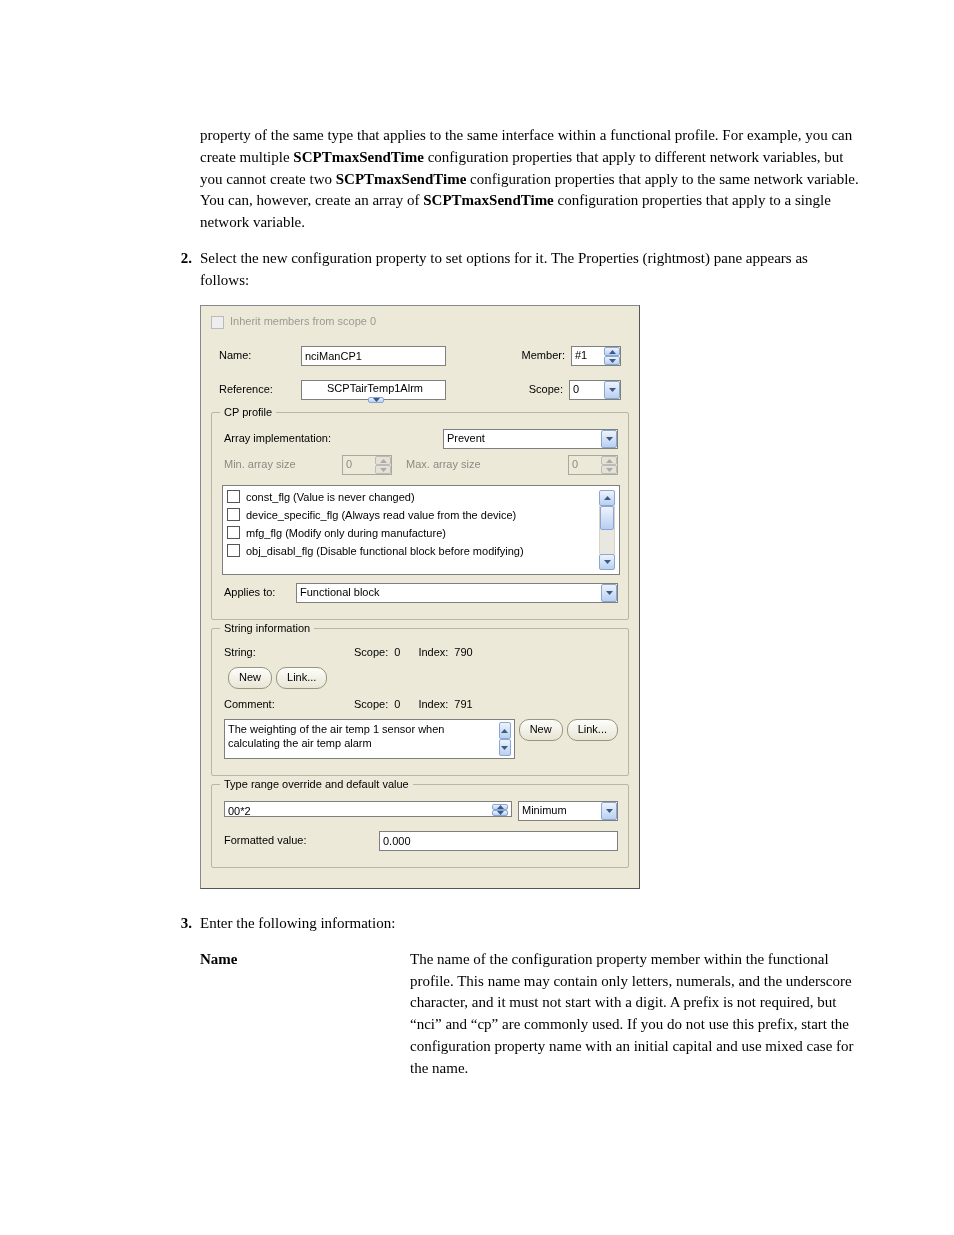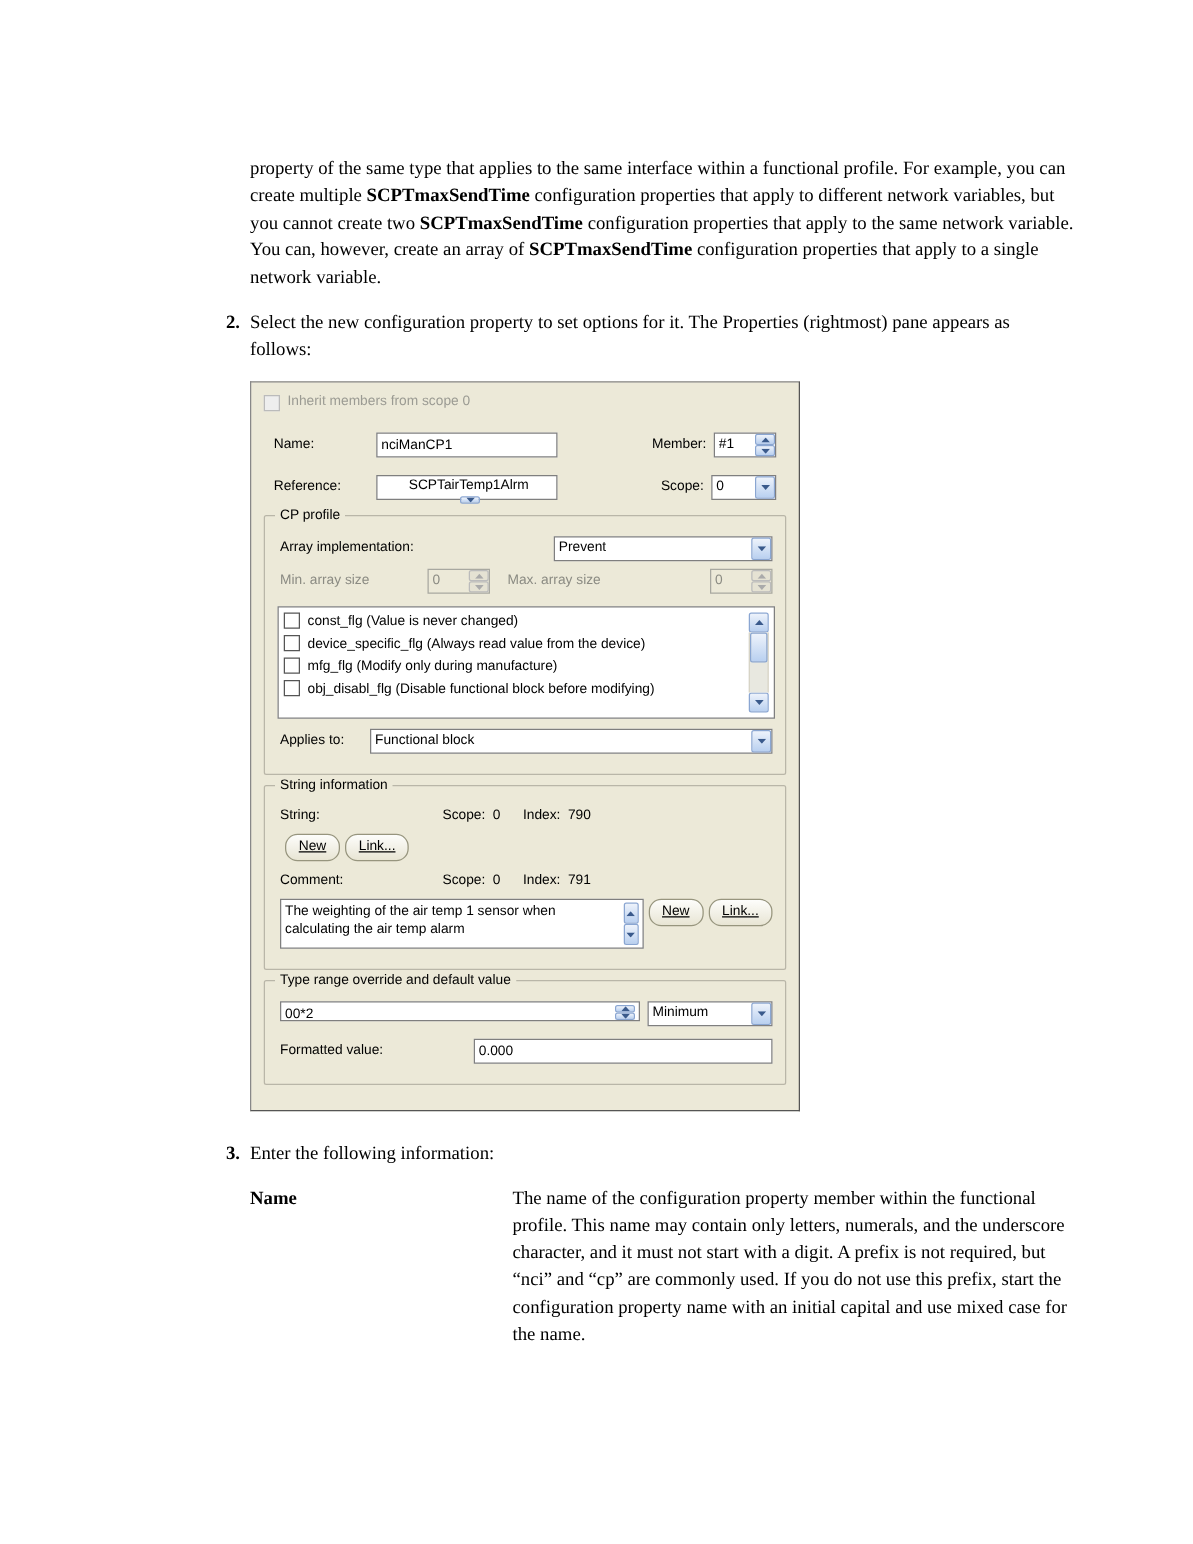--- a/index.html
+++ b/index.html
@@ -238,21 +238,20 @@
     border: 1px solid #97957e;
     border-radius: 10px;
     padding: 2px 10px;
     font: inherit;
     height: 22px;
     box-sizing: border-box;
     margin-left: 4px;
     display: inline-flex;
     align-items: center;
     cursor: default;
-    text-decoration: underline;
   }
 
   
   .def-row {
     display: flex;
     margin-left: 105px;
     margin-top: 4px;
   }
   .def-term {
     width: 210px;

